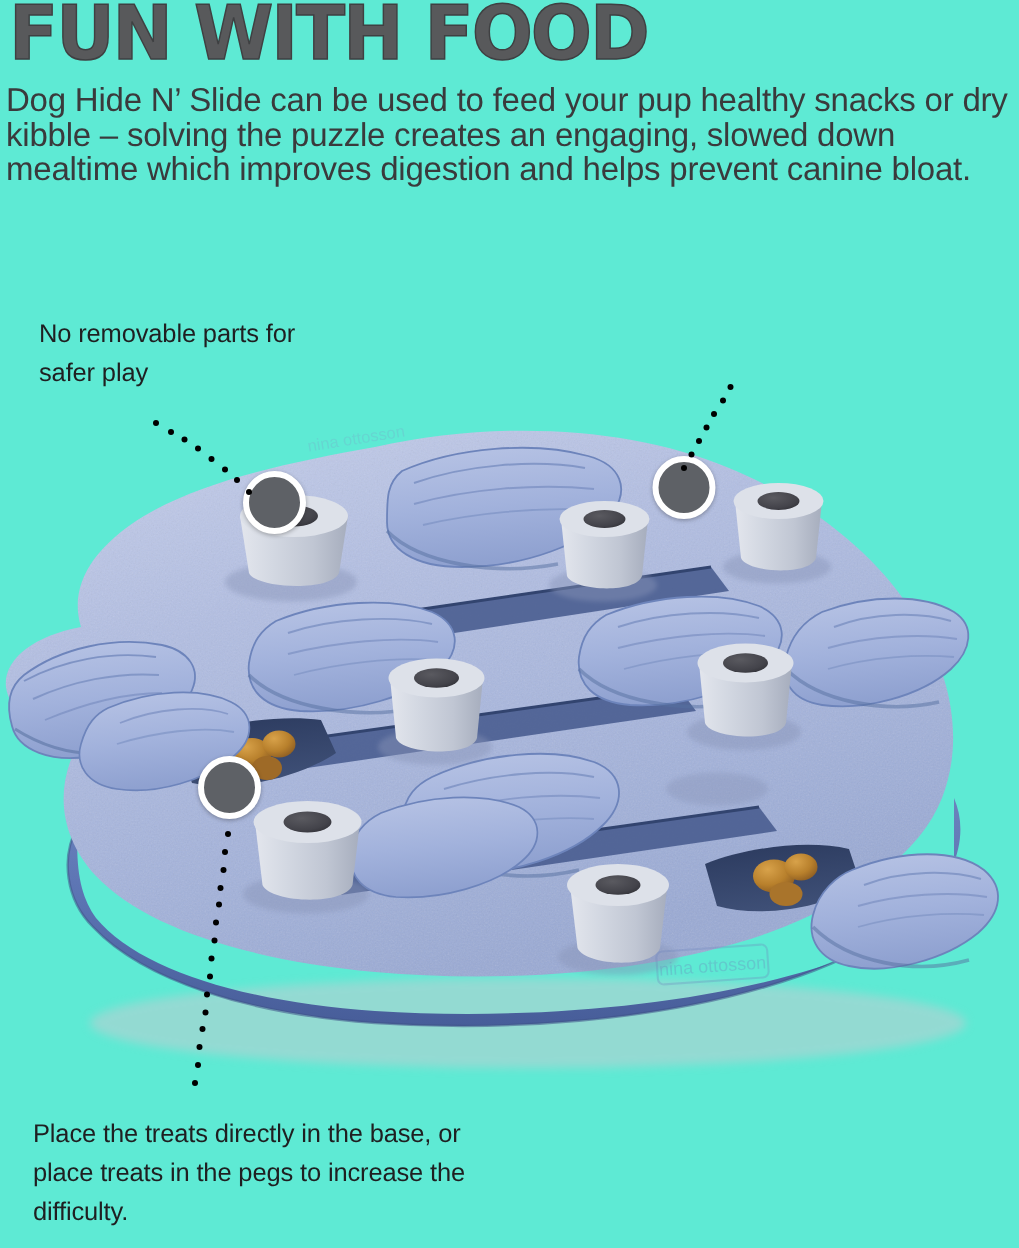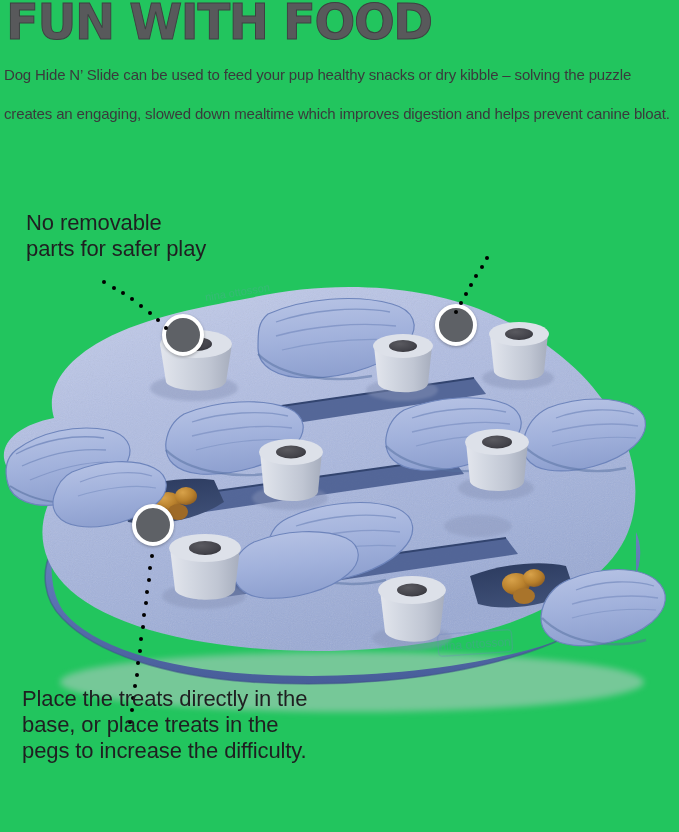--- a/index.html
+++ b/index.html
@@ -10,21 +10,21 @@
   }
   body {
     font-family: "Liberation Sans", sans-serif;
     -webkit-font-smoothing: antialiased;
   }
   #page {
     position: relative;
     width: 679px;
     height: 832px;
     overflow: hidden;
-    background: #22c55e;
+    background: #5eead4;
   }
 
   
   .headline {
     position: absolute;
     left: 6px;
     top: -4px;
     width: 660px;
     font-family: "DejaVu Sans", sans-serif;
     font-weight: bold;
@@ -36,38 +36,38 @@
     transform: scaleX(0.96);
     transform-origin: left top;
     white-space: nowrap;
   }
   .subhead {
     position: absolute;
     left: 4px;
     top: 55px;
     width: 676px;
     font-family: "Liberation Sans", sans-serif;
-    font-size: 15px;
-    line-height: 39px;
+    font-size: 22px;
+    line-height: 23px;
     color: #3a3a3c;
     letter-spacing: -0.15px;
   }
 
   
   .callout {
     position: absolute;
     font-family: "Liberation Sans", sans-serif;
-    font-size: 22px;
+    font-size: 17px;
     line-height: 26px;
     color: #1f1f21;
     letter-spacing: -0.1px;
   }
   #callout-no-removable { left: 26px; top: 210px; width: 185px; }
   #callout-bpa-free     { left: 459px; top: 200px; width: 215px; }
-  #callout-place-treats { left: 22px; top: 686px; width: 300px; }
+  #callout-place-treats { left: 22px; top: 743px; width: 300px; }
 
   
   .leader { position: absolute; }
   .leader span {
     position: absolute;
     width: 4px;
     height: 4px;
     border-radius: 50%;
     background: #000000;
   }

